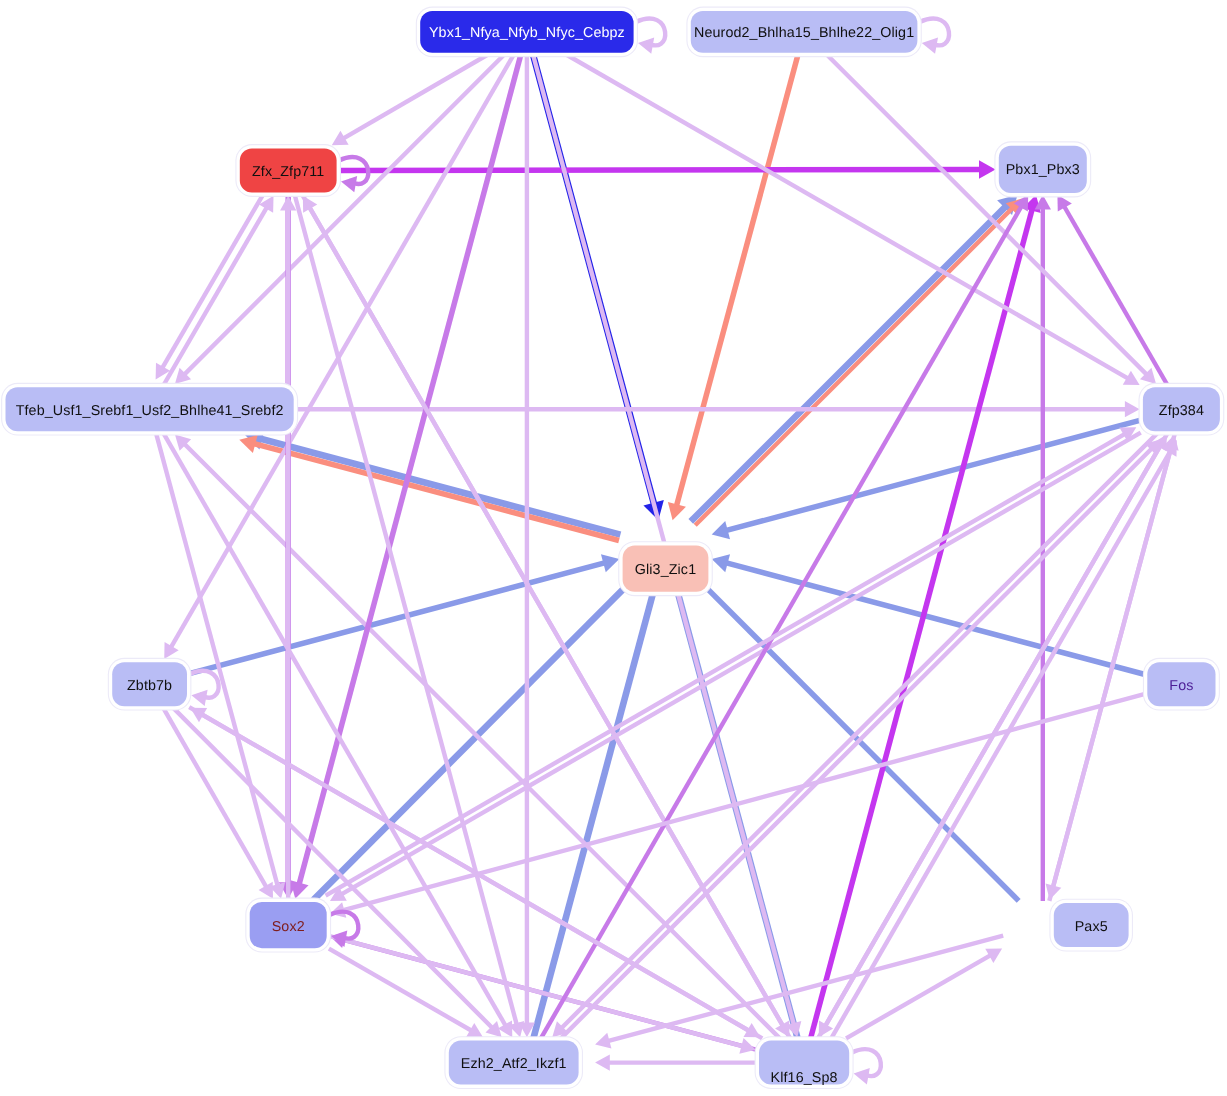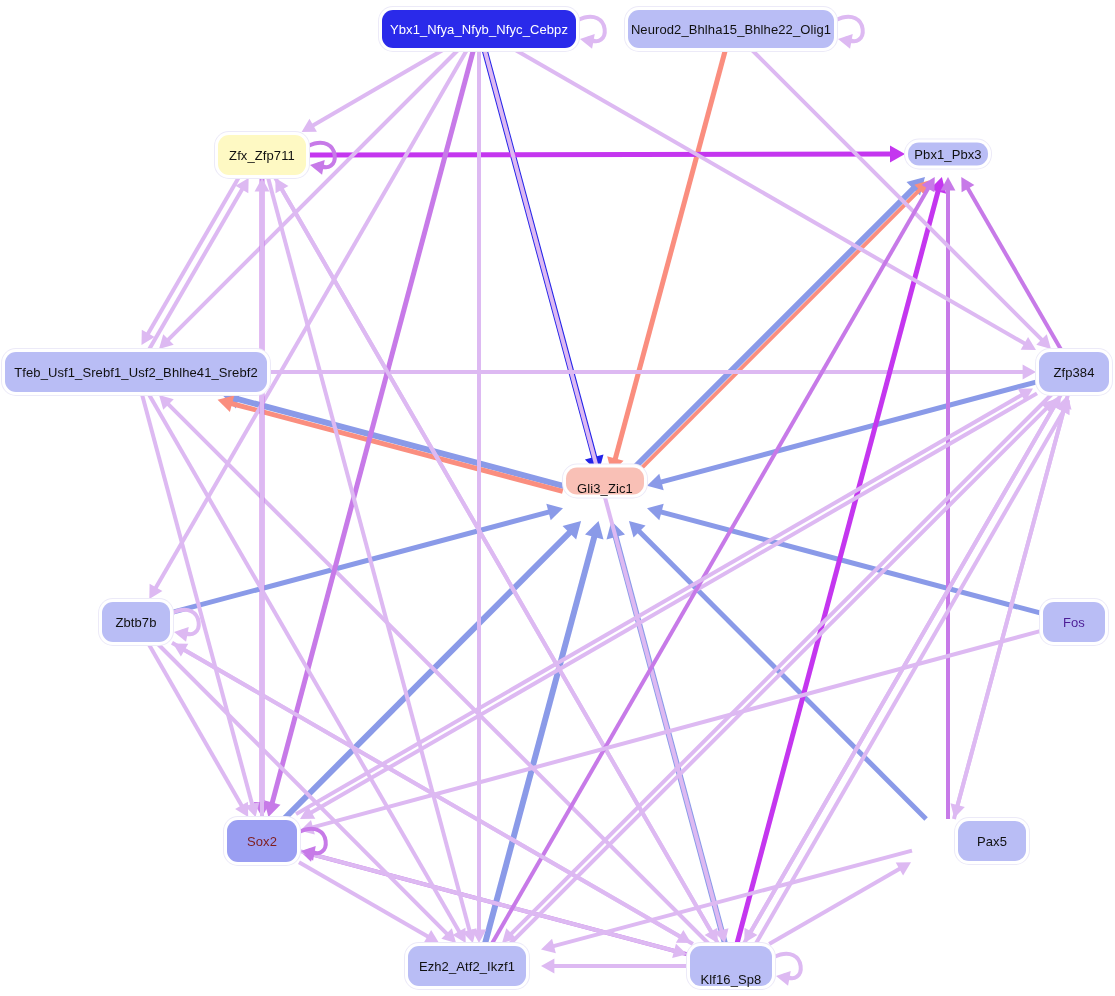--- a/index.html
+++ b/index.html
@@ -174,33 +174,33 @@
       <path d="M 774 957 C 808 941, 808 991, 783 975" fill="none" stroke="#ddb9f2" stroke-width="4"></path>
       <polygon points="776,976 790.732,971.0120000000001 788.068,985.812" fill="#ddb9f2"></polygon>
     </svg>
   <div id="node-layer">
       <div class="node" style="left: 479px; top: 29px; width: 194px; height: 38px; background: rgb(42, 42, 234); color: rgb(255, 255, 255);">
         <span class="node-label">Ybx1_Nfya_Nfyb_Nfyc_Cebpz</span>
       </div>
       <div class="node" style="left: 731px; top: 29px; width: 206px; height: 38px; background: rgb(185, 189, 245); color: rgb(16, 16, 16);">
         <span class="node-label">Neurod2_Bhlha15_Bhlhe22_Olig1</span>
       </div>
-      <div class="node" style="left: 262px; top: 155px; width: 88px; height: 40px; background: #fef9c3; color: rgb(16, 16, 16);">
+      <div class="node" style="left: 262px; top: 155px; width: 88px; height: 40px; background: #ef4444; color: rgb(16, 16, 16);">
         <span class="node-label">Zfx_Zfp711</span>
       </div>
-      <div class="node" style="left: 948px; top: 154px; width: 80px; height: 23px; background: rgb(185, 189, 245); color: rgb(16, 16, 16);">
+      <div class="node" style="left: 948px; top: 154px; width: 80px; height: 43px; background: rgb(185, 189, 245); color: rgb(16, 16, 16);">
         <span class="node-label">Pbx1_Pbx3</span>
       </div>
       <div class="node" style="left: 136px; top: 372px; width: 262px; height: 40px; background: rgb(185, 189, 245); color: rgb(16, 16, 16);">
         <span class="node-label">Tfeb_Usf1_Srebf1_Usf2_Bhlhe41_Srebf2</span>
       </div>
       <div class="node" style="left: 1074px; top: 372px; width: 70px; height: 40px; background: rgb(185, 189, 245); color: rgb(16, 16, 16);">
         <span class="node-label">Zfp384</span>
       </div>
-      <div class="node" style="left: 605px; top: 481px; width: 78px; height: 27px; background: rgb(249, 192, 182); color: rgb(16, 16, 16); align-items: flex-end;">
+      <div class="node" style="left: 605px; top: 517px; width: 78px; height: 42px; background: rgb(249, 192, 182); color: rgb(16, 16, 16);">
         <span class="node-label">Gli3_Zic1</span>
       </div>
       <div class="node" style="left: 136px; top: 622px; width: 68px; height: 40px; background: rgb(185, 189, 245); color: rgb(16, 16, 16);">
         <span class="node-label">Zbtb7b</span>
       </div>
       <div class="node" style="left: 1074px; top: 622px; width: 62px; height: 40px; background: rgb(185, 189, 245); color: #4c1d95;">
         <span class="node-label">Fos</span>
       </div>
       <div class="node" style="left: 262px; top: 841px; width: 70px; height: 42px; background: rgb(154, 158, 242); color: #7f1d1d;">
         <span class="node-label">Sox2</span>

